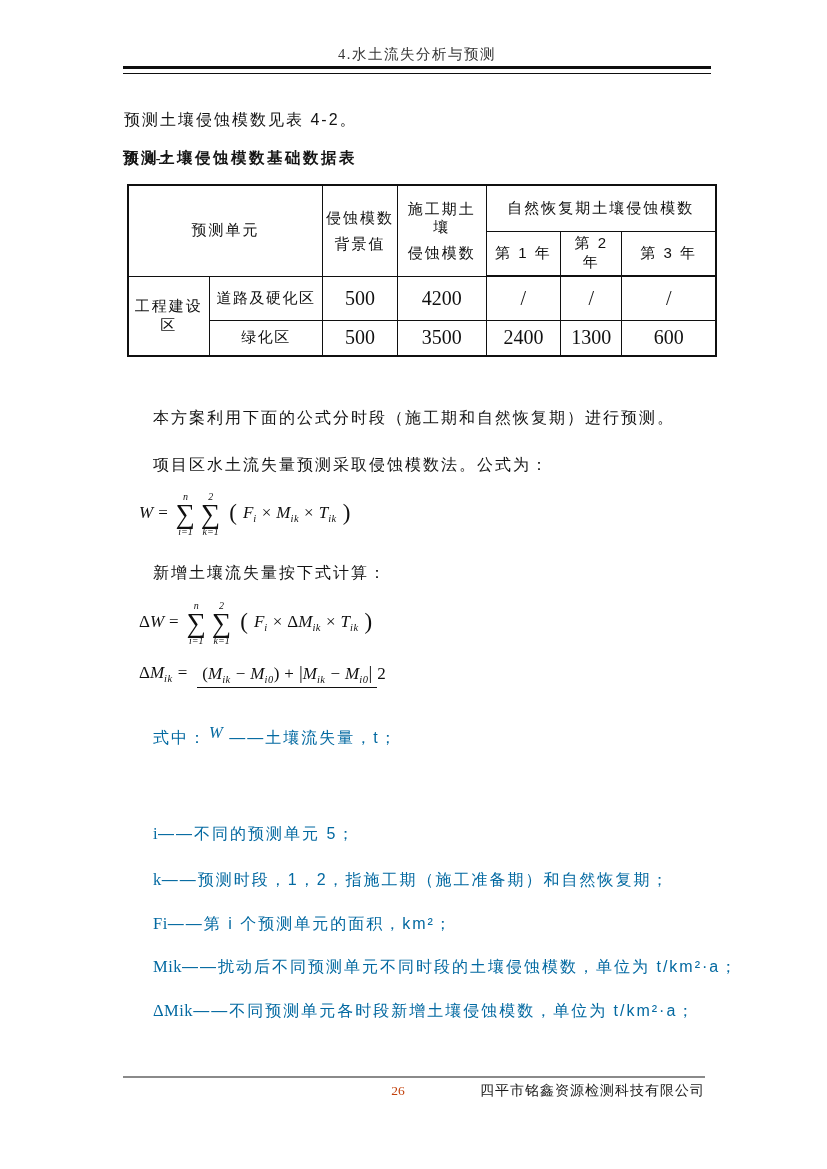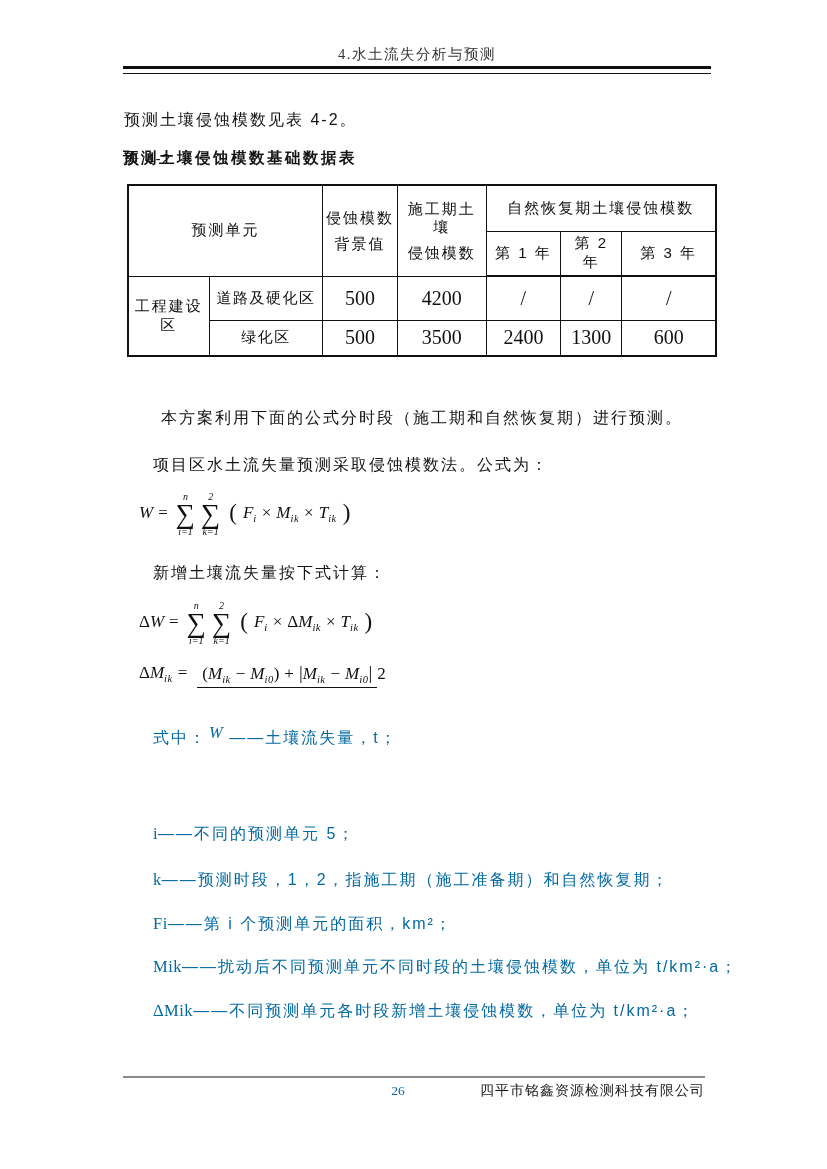--- a/index.html
+++ b/index.html
@@ -60,21 +60,21 @@
   .bar { font-size:19px; font-style:normal; }
 
   
   .def { left:153px; font-size:16px; letter-spacing:2px; white-space:nowrap; color:#0369a1; }
   .def .sym { font-family:"Liberation Serif","DejaVu Serif",serif; letter-spacing:0.5px; font-size:16.5px; }
   .def .sym.raised { position:relative; top:-5px; font-style:italic; margin:0 6px 0 2px; }
 
   
   .footer-rule { left:123px; top:1076px; width:582px; height:2px; background:#8a8a8a; }
   .footer-page { left:123px; top:1083px; width:550px; text-align:center;
-                 font-size:13.5px; font-family:"Liberation Serif","DejaVu Serif",serif; color:#0369a1; }
+                 font-size:13.5px; font-family:"Liberation Serif","DejaVu Serif",serif; color:#c2410c; }
   .footer-company { top:1082px; right:122px; font-size:14px; letter-spacing:1px; color:#1a1a1a; }
 </style>
 </head>
 <body>
 
 <div class="page">
 
   <div class="abs header-title">4.水土流失分析与预测</div>
   <div class="abs header-rule"></div>
 
@@ -124,21 +124,21 @@
         <td class="name-cell">绿化区</td>
         <td class="num">500</td>
         <td class="num">3500</td>
         <td class="num">2400</td>
         <td class="num">1300</td>
         <td class="num">600</td>
       </tr>
     </tbody>
   </table>
 
-  <div class="abs para" style="left:161px; top:408px">本方案利用下面的公式分时段（施工期和自然恢复期）进行预测。</div>
+  <div class="abs para" style="left:153px; top:408px">本方案利用下面的公式分时段（施工期和自然恢复期）进行预测。</div>
   <div class="abs para" style="left:153px; top:455px">项目区水土流失量预测采取侵蚀模数法。公式为：</div>
 
   <div class="abs formula" style="left:139px; top:491px">
     <span class="var">W</span><span class="op">=</span><span class="sigstack">
         <span class="siglim">n</span>
         <span class="sig">∑</span>
         <span class="siglim">i=1</span>
       </span><span class="sigstack">
         <span class="siglim">2</span>
         <span class="sig">∑</span>

